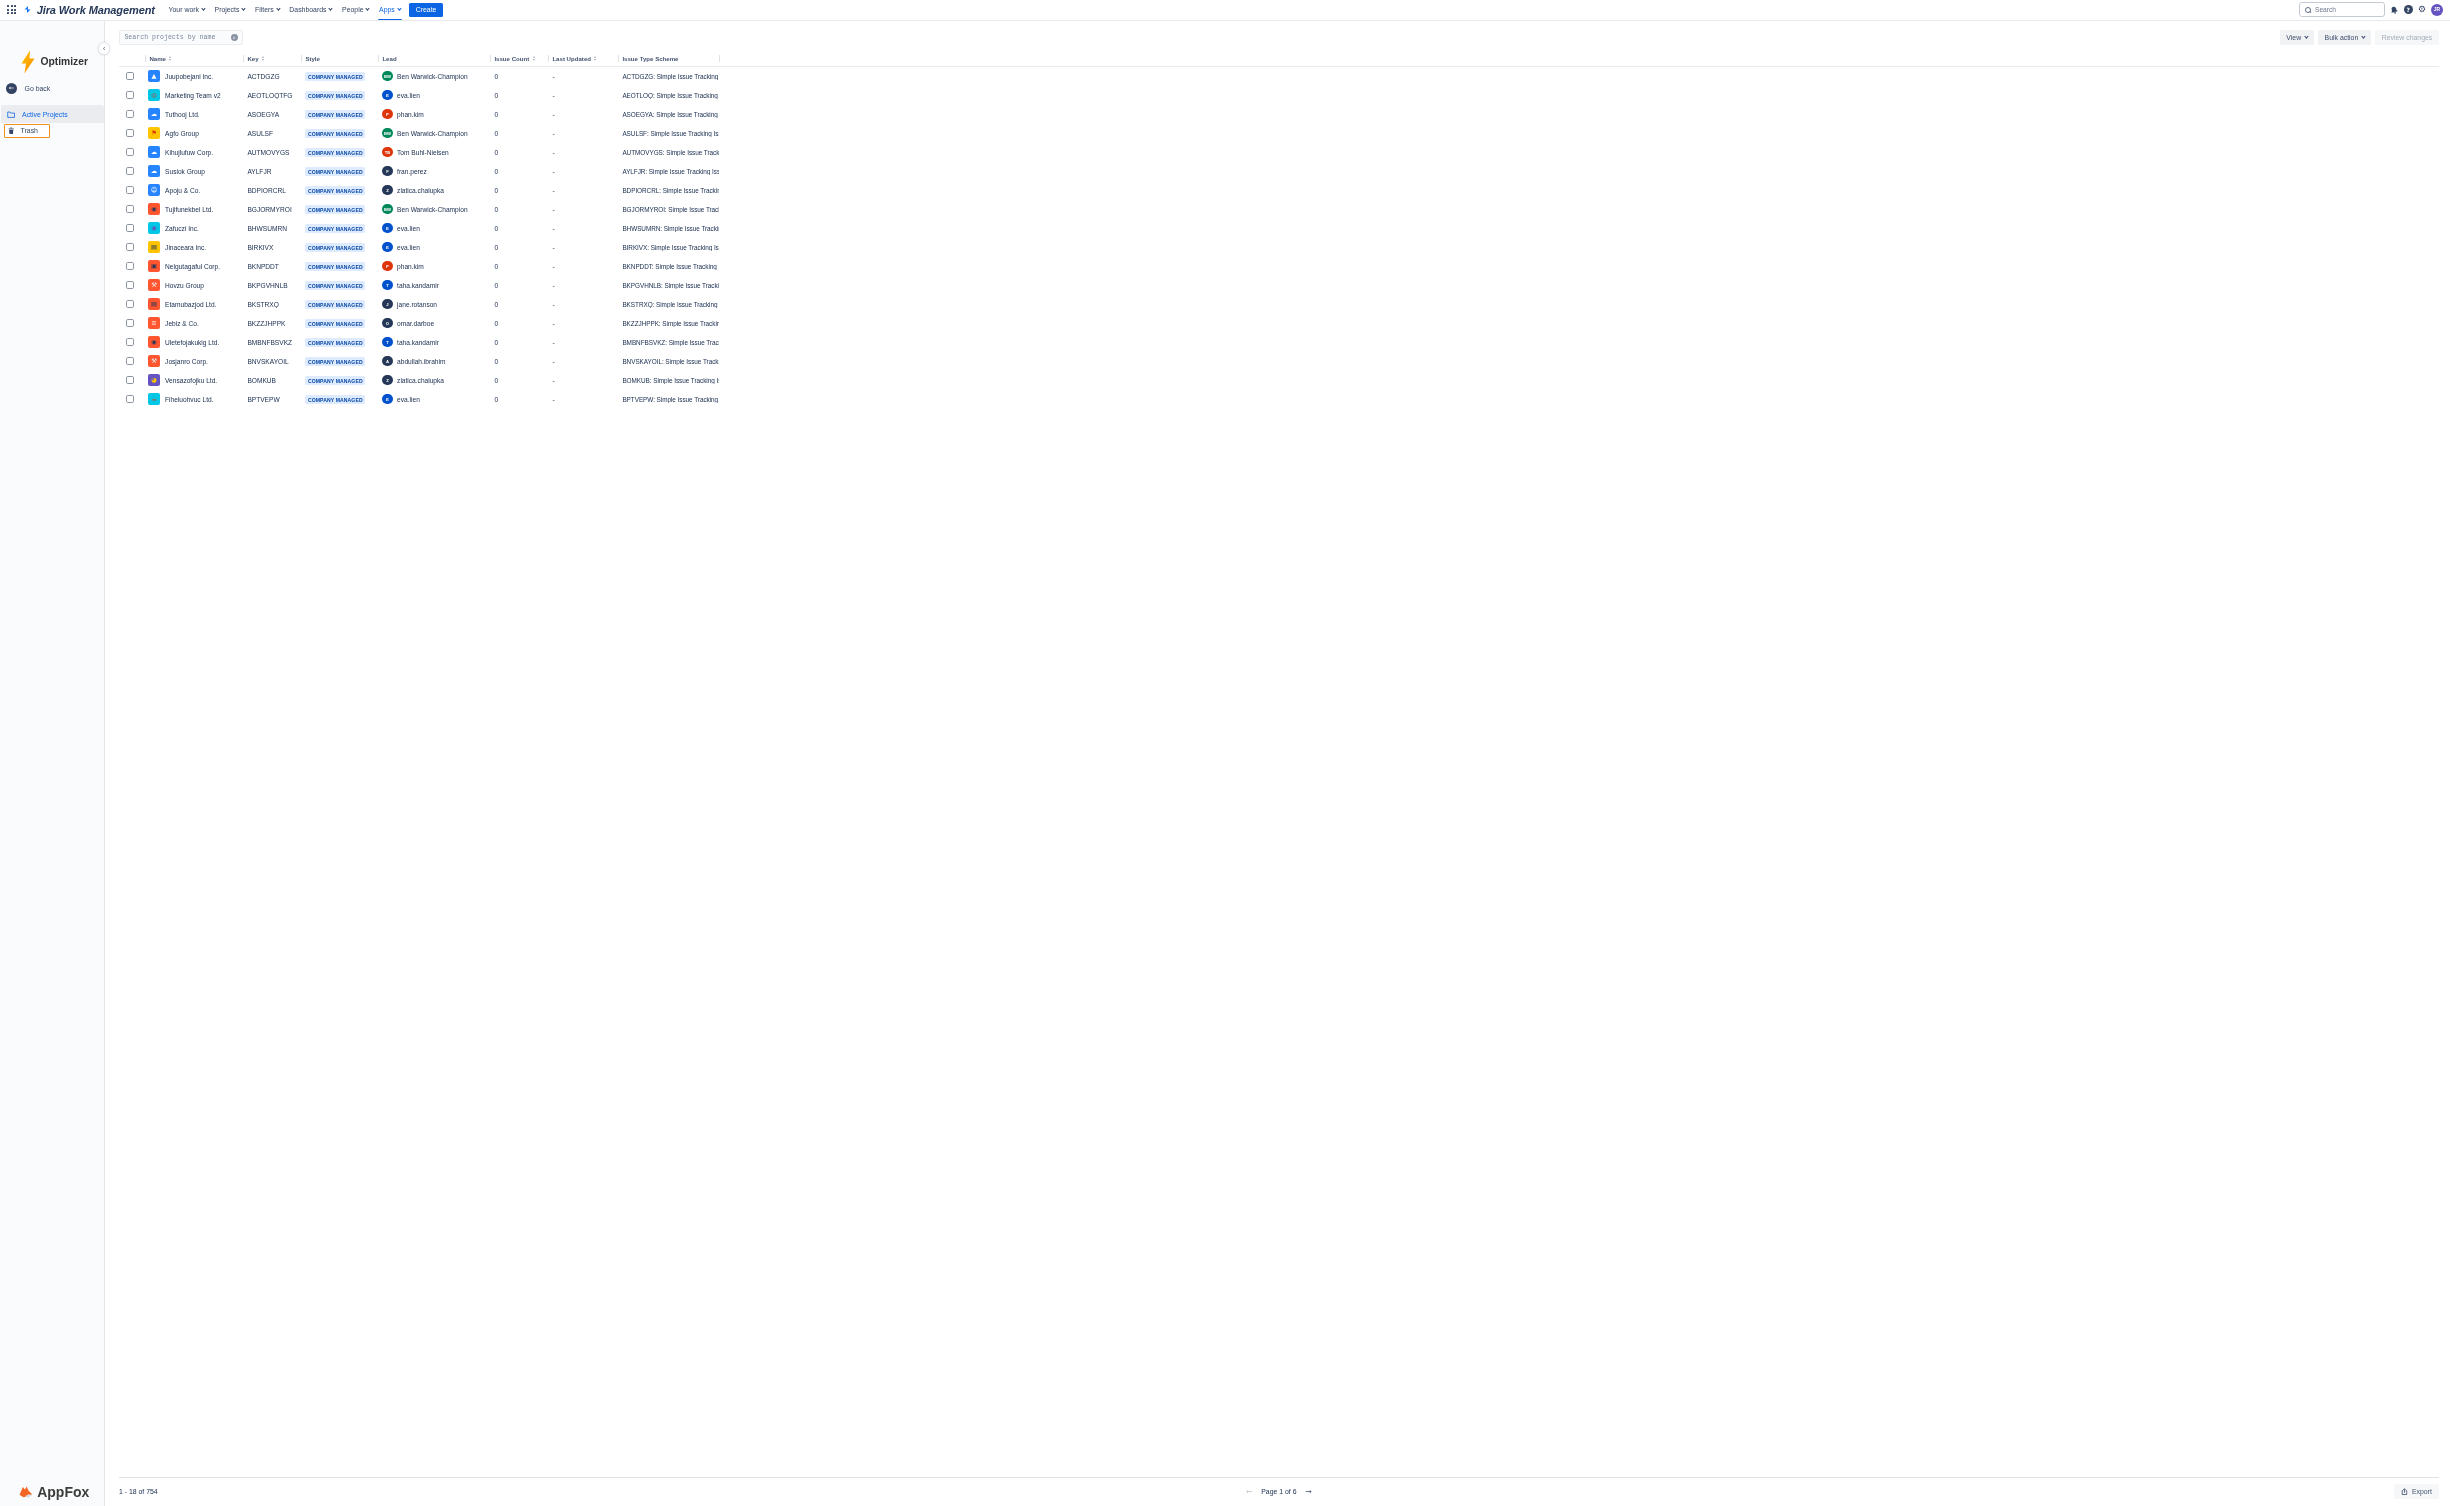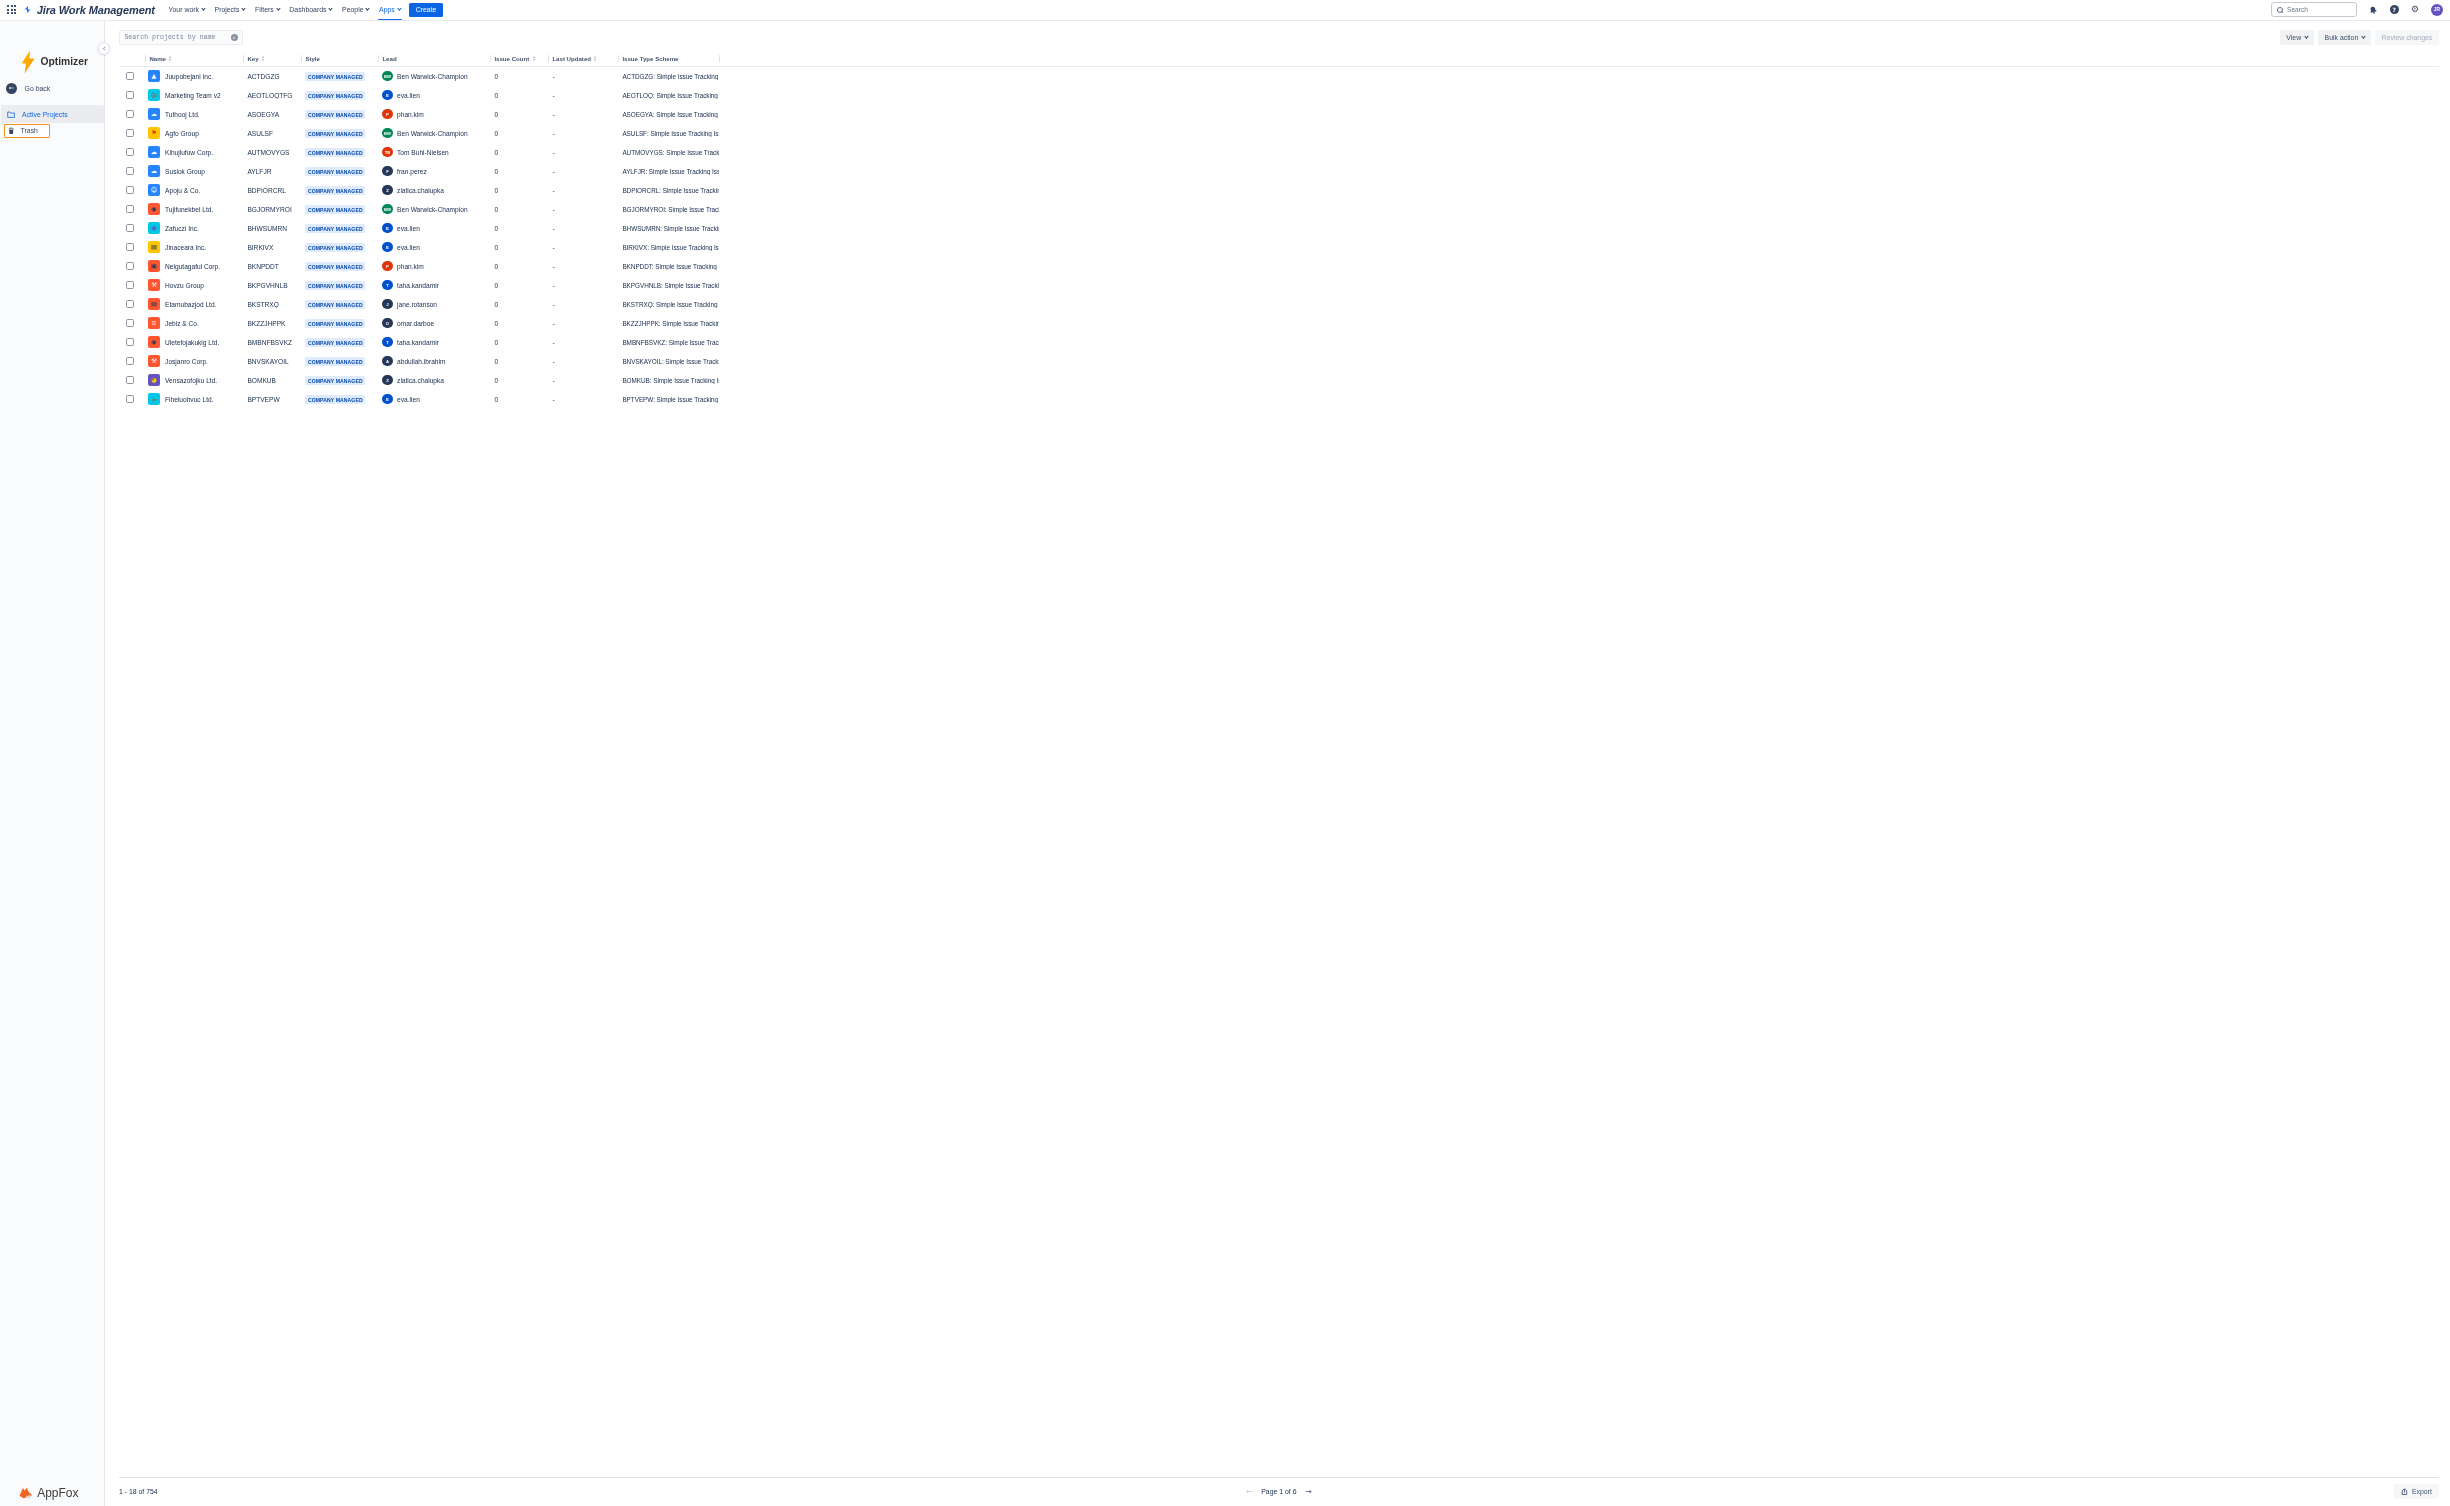--- a/index.html
+++ b/index.html
@@ -19,21 +19,21 @@
   .nav-item { position:relative; height:20.6px; display:flex; align-items:center; gap:2.9px;
               padding:0 4.9px; font-size:6.9px; font-weight:500; color:#344563; cursor:pointer; white-space:nowrap; }
   .chev { width:2.9px; height:2.9px; border-right:0.8px solid currentColor; border-bottom:0.8px solid currentColor;
           transform:rotate(45deg); margin-top:-2px; }
   .nav-item.active { color:#0C66E4; }
   .nav-item.active::after { content:""; position:absolute; left:3.9px; right:3.9px; bottom:0;
                             height:1.5px; background:#0C66E4; border-radius:1px 1px 0 0; }
   .create-btn { background:#0C66E4; color:#fff; border:none; border-radius:1.5px; font-size:6.9px;
                 font-weight:500; padding:3.4px 6.4px; margin-left:3.9px; cursor:pointer;
                 font-family:"Liberation Sans", sans-serif; }
-  .topnav-right { margin-left:auto; display:flex; align-items:center; gap:12px; }
+  .topnav-right { margin-left:auto; display:flex; align-items:center; gap:5px; }
   .global-search { width:86px; height:14.7px; border:0.7px solid #C4CAD2; border-radius:2.9px;
                    display:flex; align-items:center; gap:3.4px; padding:0 4.4px; background:#fff; }
   .mag { position:relative; width:6.9px; height:6.9px; flex:0 0 auto; }
   .mag::before { content:""; position:absolute; left:0.5px; top:0.5px; width:3.9px; height:3.9px;
                  border:0.8px solid #5E6C84; border-radius:50%; }
   .mag::after { content:""; position:absolute; left:5.1px; top:5.1px; width:2.2px; height:0.8px;
                 background:#5E6C84; transform:rotate(45deg); transform-origin:0 0; }
   .global-search input { border:none; outline:none; background:transparent; width:100%;
                          font-size:6.6px; color:#42526E; font-family:"Liberation Sans", sans-serif; }
   .global-search input::placeholder { color:#6B778C; }
@@ -59,21 +59,21 @@
   .gb-label { font-size:6.9px; font-weight:500; color:#344563; }
   .sb-divider { position:absolute; top:84px; left:1px; right:1px; height:1px; background:#ECEDF0; }
   .sb-item-active { position:absolute; top:85px; left:0.5px; right:0.5px; height:17.6px; background:#EBECF0;
                     border-radius:1.5px; display:flex; align-items:center; gap:6.9px; padding-left:6.4px; cursor:pointer; }
   .sb-item-active .lbl { font-size:6.9px; font-weight:500; color:#0C66E4; }
   .sb-item-trash { position:absolute; top:103px; left:3.9px; width:46px; height:14px;
                    border:1.5px solid #F0931E; border-radius:1px; display:flex; align-items:center;
                    gap:6.4px; padding-left:2.9px; cursor:pointer; background:#fff; }
   .sb-item-trash .lbl { font-size:6.9px; font-weight:500; color:#344563; }
   .sb-footer { position:absolute; bottom:5.9px; left:18.6px; display:flex; align-items:center; gap:3.9px; }
-  .sb-footer-text { font-size:12px; font-weight:400; color:#3C3C3C; }
+  .sb-footer-text { font-size:14px; font-weight:700; color:#3C3C3C; }
 
   
   .main { position:absolute; top:20.6px; left:105px; right:0; bottom:0; background:#fff; }
   .toolbar { position:absolute; top:9.3px; left:14px; right:11.3px; height:15px; display:flex; align-items:center; }
   .proj-search { width:124px; height:15px; background:#FAFBFC; border:1px solid #EBECF0; border-radius:2px;
                  display:flex; align-items:center; padding:0 4.4px; }
   .proj-search input { border:none; outline:none; background:transparent; width:100%;
                        font-size:6.6px; color:#42526E; font-family:Liberation Mono, monospace; }
   .proj-search input::placeholder { color:#7A869A; }
   .clear-btn { flex:0 0 auto; width:6.9px; height:6.9px; border-radius:50%; background:#8993A4; color:#fff;

